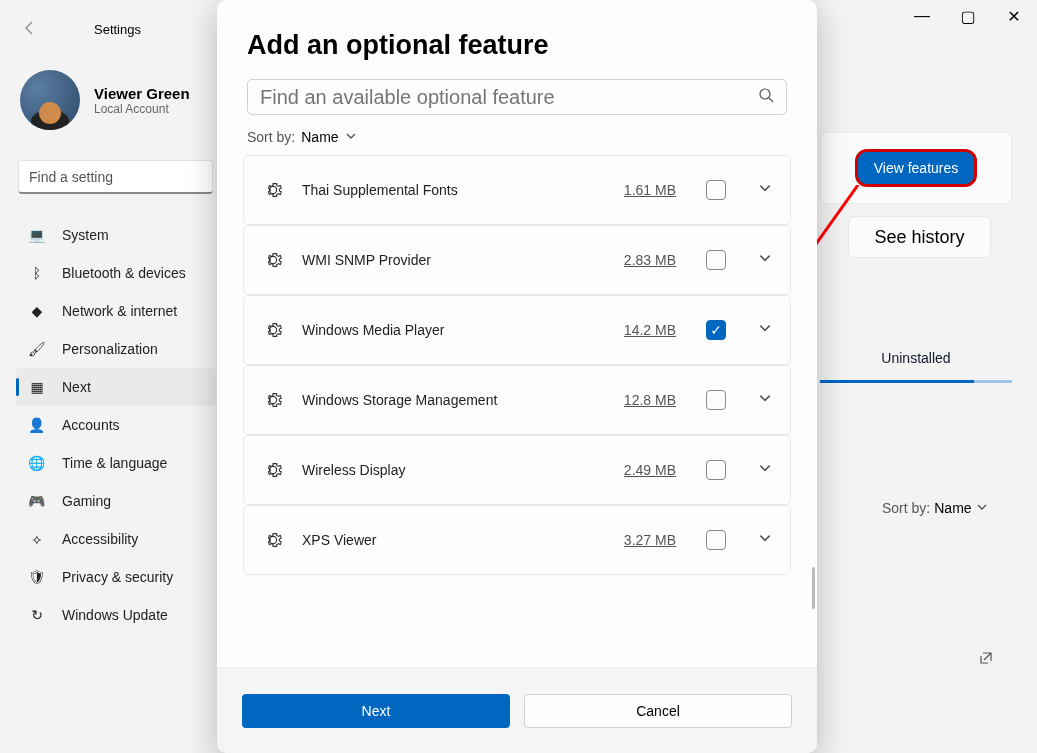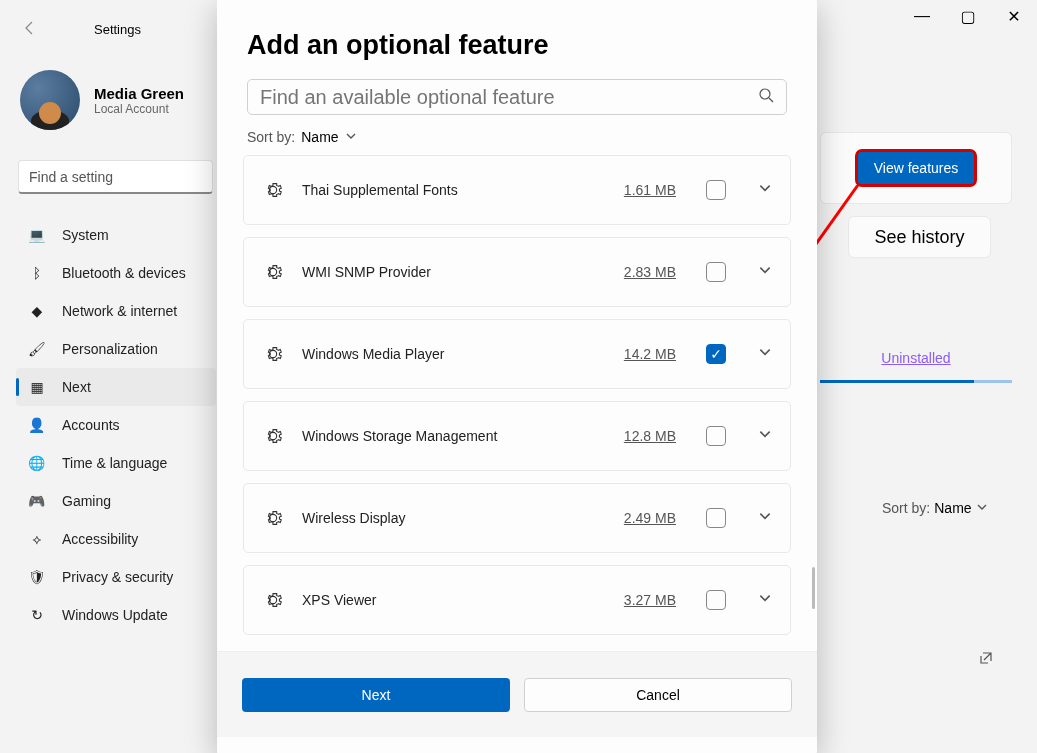--- a/index.html
+++ b/index.html
@@ -27,41 +27,41 @@
   
   .sidebar { position: absolute; top: 216px; left: 16px; width: 200px; }
   .nav-item { display: flex; align-items: center; height: 38px; padding-left: 12px; gap: 16px; font-size: 14px; color: #222; border-radius: 4px; cursor: pointer; position:relative; }
   .nav-item.selected { background: #eaeaea; }
   .nav-item.selected::before { content:""; position:absolute; left:0; top:10px; bottom:10px; width:3px; background:#0067c0; border-radius:2px; }
   .nav-ico { width: 18px; height: 18px; display: inline-flex; align-items: center; justify-content: center; font-size: 14px; }
 
   
   .bg-card { position: absolute; border: 1px solid #e8e8e8; border-radius: 6px; background: #fbfbfb; }
   .view-features-wrap { top: 132px; left: 820px; width: 192px; height: 72px; display:flex; align-items:center; justify-content:center; }
-  .view-features-btn { background: #0067c0; color: #fff; border-radius: 7px; padding: 8px 16px; font-size: 14px; border: 3px solid #d30000; outline: 2px solid #0067c0; outline-offset: -5px; }
+  .view-features-btn { background: #0067c0; color: #fff; border-radius: 12px; padding: 8px 16px; font-size: 14px; border: 3px solid #d30000; outline: 2px solid #0067c0; outline-offset: -5px; }
   .see-history { top: 216px; left: 848px; width: 143px; height: 42px; display:flex; align-items:center; justify-content:center; font-size:18px; }
   .sort-bg { position: absolute; top: 500px; left: 882px; font-size: 14px; color:#555; display:flex; align-items:center; gap:4px; }
   .sort-bg .strong{ color:#000; }
   .uninstalled { position:absolute; top:350px; left:820px; width:192px; text-align:center; }
-  .uninstalled .lbl{ font-size:14px; color:#8b5cf6;text-decoration:underline; }
+  .uninstalled .lbl{ font-size:14px; color:#0f172a; }
   .uninstalled .bar{ margin-top:14px; height:3px; background:linear-gradient(to right,#0067c0 0%,#0067c0 80%,#9dc5ec 80%,#9dc5ec 100%); }
   .ext-link { position:absolute; top:650px; left:978px; width:16px; height:16px; color:#555; }
 
   
   .arrow-line { position:absolute; top:185px; left:766px; width:100px; height:130px; pointer-events:none; }
 
   
-  .modal { position: absolute; top: 0; left: 217px; width: 600px; height: 753px; background: #fdfdfd; border-radius: 1px; box-shadow: 0 8px 32px rgba(0,0,0,0.25); padding: 30px 0 16px 0; display:flex; flex-direction:column; overflow:hidden; }
+  .modal { position: absolute; top: 0; left: 217px; width: 600px; height: 753px; background: #fdfdfd; border-radius: 10px; box-shadow: 0 8px 32px rgba(0,0,0,0.25); padding: 30px 0 0 0; display:flex; flex-direction:column; overflow:hidden; }
   .modal h1 { font-size: 27px; font-weight: 600; margin: 0 30px 18px; }
   .feat-search { margin: 0 30px 14px; height: 36px; border: 1px solid #d0d0d0; border-radius: 5px; display: flex; align-items: center; padding: 0 12px; }
   .feat-search input { flex: 1; border: none; outline: none; font-size: 20px; background: transparent; }
   .sort-row { margin: 0 30px 10px; font-size: 14px; color: #555; display: flex; align-items: center; gap: 6px; }
   .sort-row .strong { color: #000; }
   .feature-list { flex:1; padding: 0 26px; overflow: hidden; position:relative; }
-  .feature-item { border: 1px solid #e8e8e8; border-radius: 5px; background: #fdfdfd; height: 70px; margin-bottom: 12px; display: flex; align-items: center; padding: 0 18px; gap: 18px; }
+  .feature-item { border: 1px solid #e8e8e8; border-radius: 5px; background: #fdfdfd; height: 70px; margin-bottom: 0; display: flex; align-items: center; padding: 0 18px; gap: 18px; }
   .feature-item .cog { width: 22px; color: #333; }
   .feature-item .name { flex: 1; font-size: 14px; color: #222; }
   .feature-item .size { font-size: 14px; color: #555; margin-right: 12px; text-decoration: underline; }
   .checkbox { width: 20px; height: 20px; border: 1px solid #888; border-radius: 4px; display:flex; align-items:center; justify-content:center; margin-right:14px; }
   .checkbox.checked { background:#0067c0; border-color:#0067c0; color:#fff; font-size:14px; }
   .expand { color:#555; width:14px; }
   .scroll-thumb { position:absolute; right:2px; top:412px; width:3px; height:42px; background:#bbb; border-radius:2px; }
   .modal-footer { height: 86px; background: #f5f5f5; display: flex; align-items: center; justify-content: center; gap: 14px; border-top:1px solid #eee; }
   .btn { width: 268px; height: 34px; border-radius: 4px; font-size: 14px; display:flex; align-items:center; justify-content:center; cursor:pointer; }
   .btn-primary { background:#0067c0; color:#fff; }
@@ -87,21 +87,21 @@
 <div class="back-btn">
   <svg width="16" height="16" viewBox="0 0 16 16">
       <path d="M10 2 L4 8 L10 14" stroke="#888" stroke-width="1.2" fill="none"></path>
     </svg>
 </div>
 <div class="app-title">Settings</div>
 
 <div class="user">
   <div class="avatar"></div>
   <div>
-    <div class="user-name">Media Green</div>
+    <div class="user-name">Viewer Green</div>
     <div class="user-sub">Local Account</div>
   </div>
 </div>
 
 <div class="side-search">
   <span>Find a setting</span>
 </div>
 
 <div class="sidebar" id="sidebar">
     <div class="nav-item">

